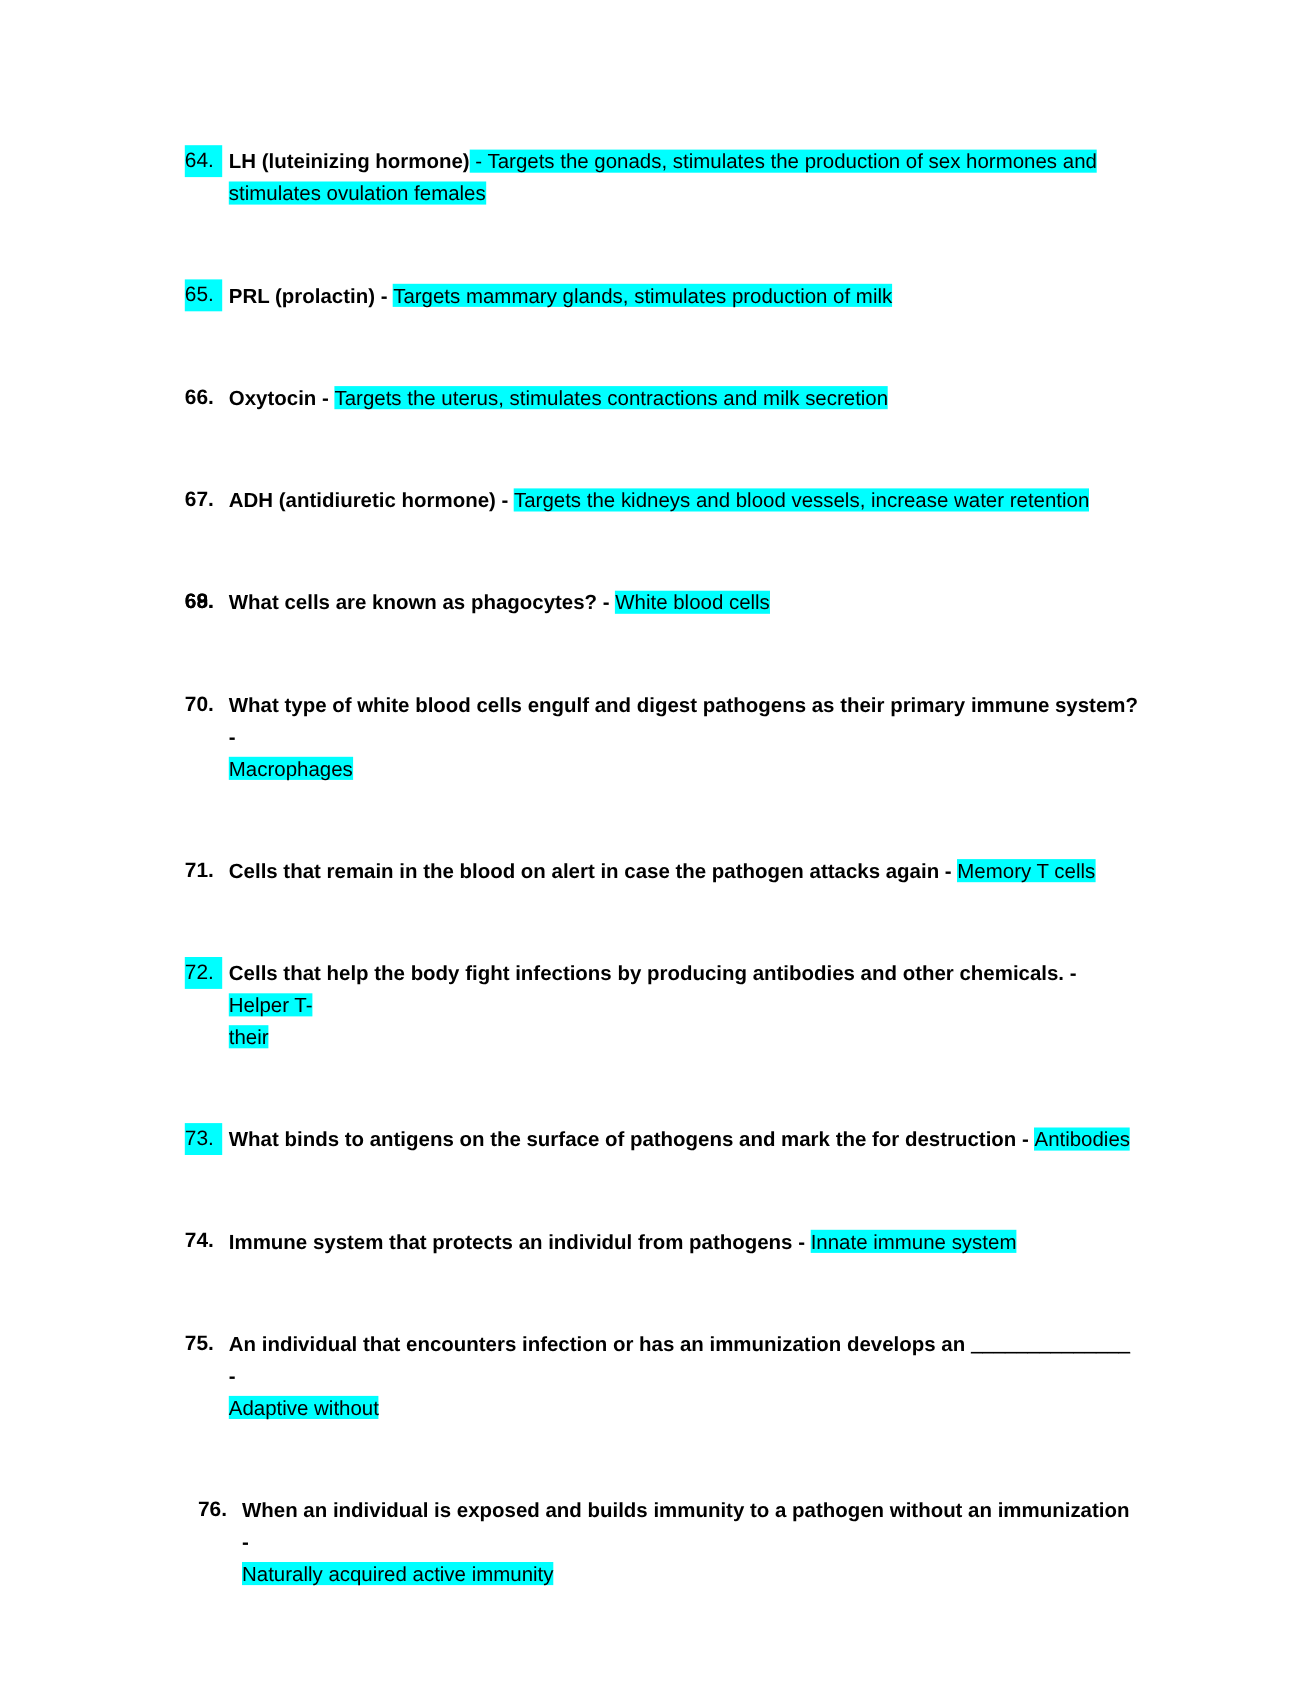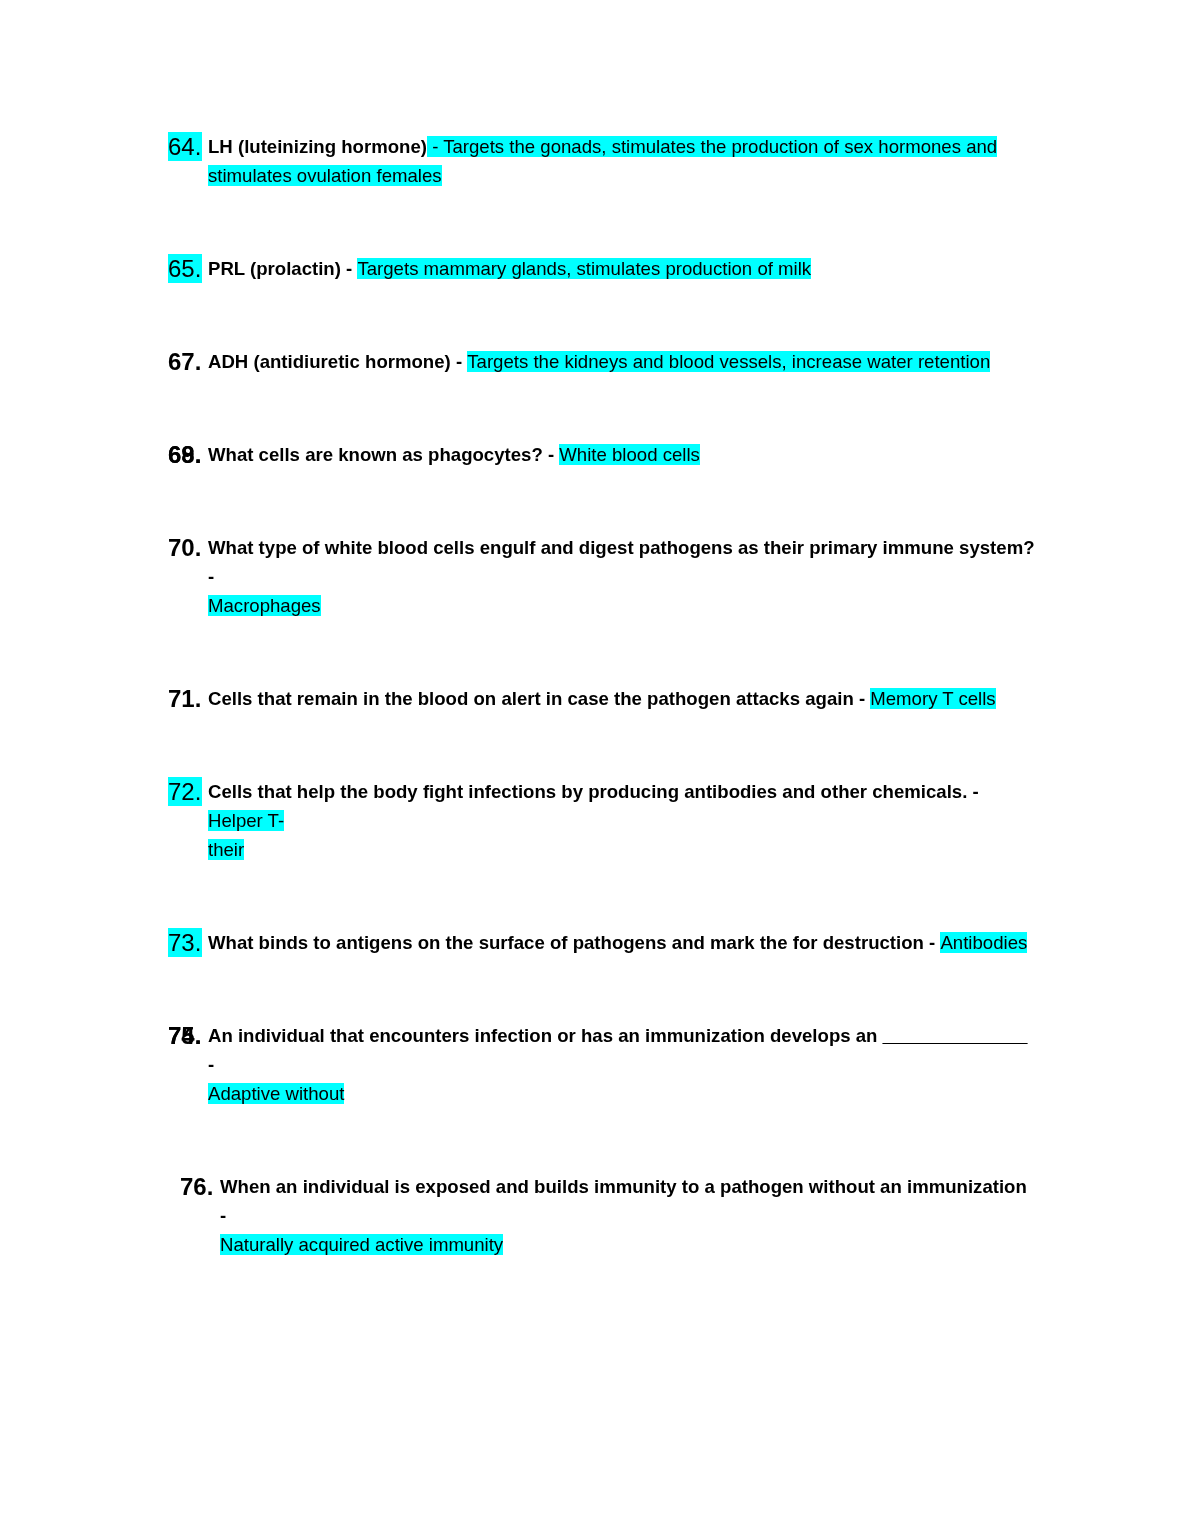--- a/index.html
+++ b/index.html
@@ -40,21 +40,21 @@
   .qitem:last-child {
     margin-bottom: 0;
     margin-left: 12px;
   }
   .qnum {
     position: absolute;
     left: 0;
     top: 0;
     width: 34px;
     text-align: left;
-    font-size: 24px;
+    font-size: 19px;
     line-height: 29px;
     white-space: pre;
   }
   .qbody {
     display: inline;
   }
   .hl {
     background-color: #00ffff;
     box-decoration-break: clone;
     -webkit-box-decoration-break: clone;
@@ -68,24 +68,25 @@
     white-space: pre;
   }
 </style>
 </head>
 <body>
 
 <div class="page">
   <ol class="qlist" id="question-list">
       <li class="qitem"><span class="qnum hl">64.</span><span class="qbody"><span class="plain">LH (luteinizing hormone)</span><span class="hl"> - Targets the gonads, stimulates the production of sex hormones and</span><br><span class="hl">stimulates ovulation females</span></span></li>
       <li class="qitem"><span class="qnum hl">65.</span><span class="qbody"><span class="plain">PRL (prolactin) - </span><span class="hl">Targets mammary glands, stimulates production of milk</span></span></li>
+      <li class="qitem"><span class="qnum plain">66.</span><span class="qbody"><span class="plain">Oxytocin - </span><span class="hl">Targets the uterus, stimulates contractions and milk secretion</span></span></li>
       <li class="qitem"><span class="qnum plain">67.</span><span class="qbody"><span class="plain">ADH (antidiuretic hormone) - </span><span class="hl">Targets the kidneys and blood vessels, increase water retention</span></span></li>
       <li class="qitem"><span class="qnum plain">68.</span></li>
       <li class="qitem"><span class="qnum plain">69.</span><span class="qbody"><span class="plain">What cells are known as phagocytes? - </span><span class="hl">White blood cells</span></span></li>
       <li class="qitem"><span class="qnum plain">70.</span><span class="qbody"><span class="plain">What type of white blood cells engulf and digest pathogens as their primary immune system? -</span><br><span class="hl">Macrophages</span></span></li>
       <li class="qitem"><span class="qnum plain">71.</span><span class="qbody"><span class="plain">Cells that remain in the blood on alert in case the pathogen attacks again - </span><span class="hl">Memory T cells</span></span></li>
       <li class="qitem"><span class="qnum hl">72.</span><span class="qbody"><span class="plain">Cells that help the body fight infections by producing antibodies and other chemicals. - </span><span class="hl">Helper T-</span><br><span class="hl">their</span></span></li>
       <li class="qitem"><span class="qnum hl">73.</span><span class="qbody"><span class="plain">What binds to antigens on the surface of pathogens and mark the for destruction - </span><span class="hl">Antibodies</span></span></li>
-      <li class="qitem"><span class="qnum plain">74.</span></li>
+      <li class="qitem"><span class="qnum plain">74.</span><span class="qbody"><span class="plain">Immune system that protects an individul from pathogens - </span><span class="hl">Innate immune system</span></span></li>
       <li class="qitem"><span class="qnum plain">75.</span><span class="qbody"><span class="plain">An individual that encounters infection or has an immunization develops an </span><span class="plain blankline">______________</span><span class="plain"> -</span><br><span class="hl">Adaptive without</span></span></li>
       <li class="qitem"><span class="qnum plain">76.</span><span class="qbody"><span class="plain">When an individual is exposed and builds immunity to a pathogen without an immunization -</span><br><span class="hl">Naturally acquired active immunity</span></span></li>
     </ol>
 </div>
 
 </body></html>

